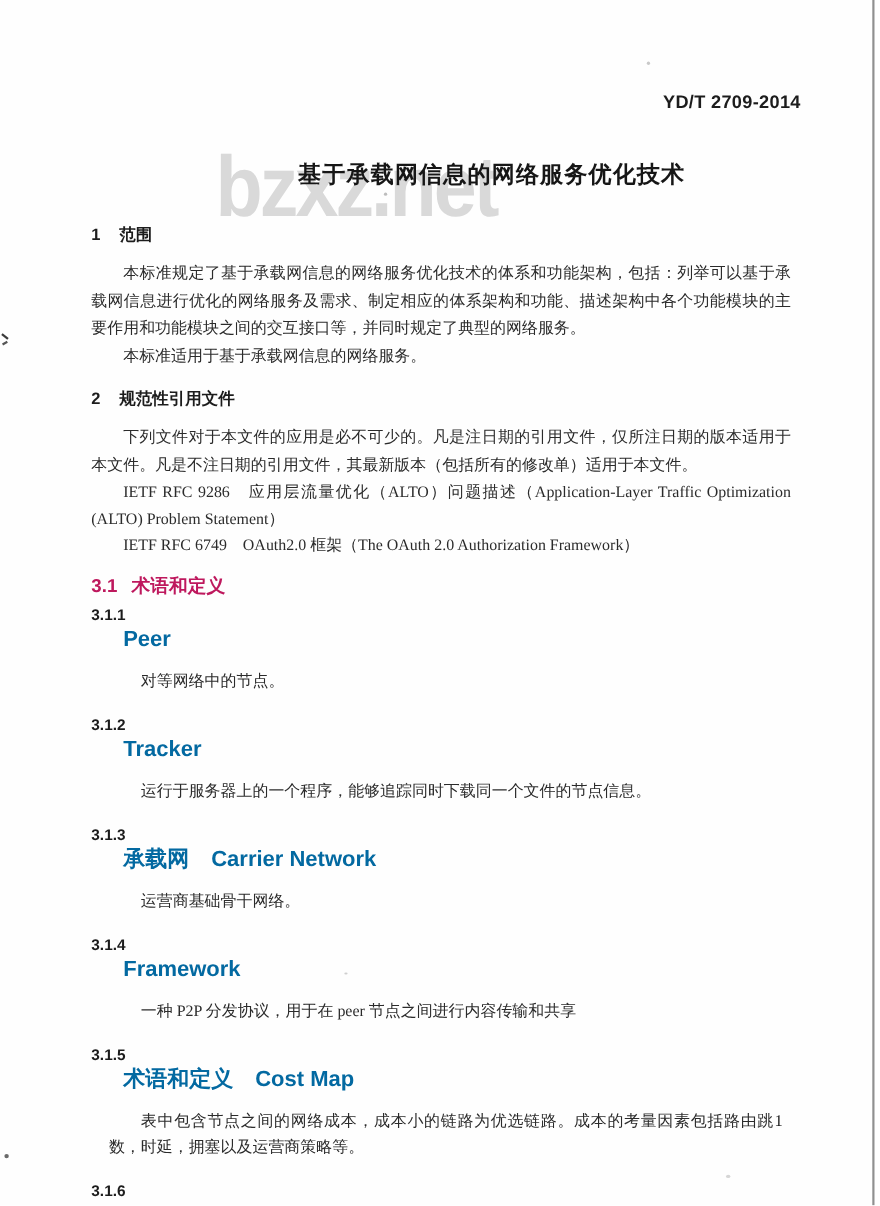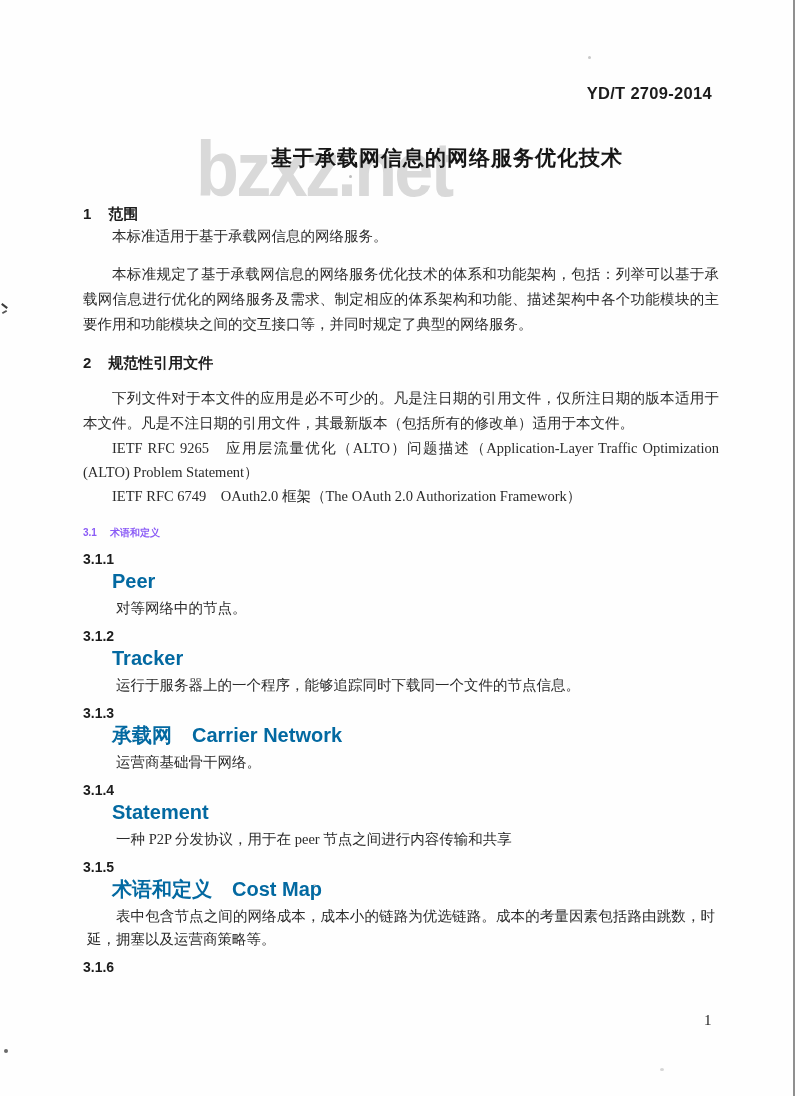--- a/index.html
+++ b/index.html
@@ -13,21 +13,21 @@
   .artifact { position:absolute; }
   .art-tick { left:1px; top:305px; width:7px; height:2px; background:#3a3a3a; transform:rotate(38deg); }
   .art-tick2 { left:2px; top:311px; width:5px; height:2px; background:#555; transform:rotate(-30deg); }
   .art-dot1 { left:588px; top:56px; width:3px; height:3px; background:#c9c9c9; border-radius:50%; }
   .art-dot2 { left:349px; top:175px; width:3px; height:3px; background:#bdbdbd; border-radius:50%; }
   .art-dot3 { left:313px; top:884px; width:3px; height:2px; background:#cfcfcf; border-radius:50%; }
   .art-dot4 { left:660px; top:1068px; width:4px; height:3px; background:#d6d6d6; border-radius:50%; }
   .art-dot5 { left:4px; top:1049px; width:4px; height:4px; background:#6a6a6a; border-radius:50%; }
 
   .doc-number {
-    position:absolute; top:84px; right:88px;
+    position:absolute; top:84px; right:72px;
     font-family:"Liberation Sans", sans-serif; font-weight:bold;
     font-size:16.5px; color:#1c1c1c; letter-spacing:0.3px;
   }
   .watermark {
     position:absolute; top:130px; left:196px;
     font-family:"Liberation Sans", sans-serif; font-weight:bold;
     font-size:78px; line-height:1; color:#d9d9d9; letter-spacing:-3px;
     transform:scaleX(0.9); transform-origin:left top;
     z-index:1; user-select:none; white-space:nowrap;
   }
@@ -40,42 +40,42 @@
   .main {
     position:absolute; top:204px; left:83px; width:636px; z-index:2;
   }
   .h2 {
     font-family:"Liberation Sans", sans-serif; font-weight:bold;
     font-size:15px; color:#1c1c1c; margin:0 0 0 0; line-height:20px;
   }
   .h2 .num, .h3 .num { display:inline-block; margin-right:17px; }
   .h3 {
     font-family:"Liberation Sans", sans-serif; font-weight:bold;
-    font-size:10px; color:#8b5cf6; margin:15px 0 0 0; line-height:20px;
+    font-size:17px; color:#be185d; margin:15px 0 0 0; line-height:20px;
   }
   .h3 .num { margin-right:13px; }
   .p {
     font-size:14.5px; line-height:25px; text-align:justify;
     text-indent:2em; margin:0; color:#2b2b2b;
   }
   .p.mt { margin-top:13px; }
   .ref-item { line-height:24px; }
   .terms-intro { line-height:23px; margin-top:9px; }
   .term { margin-top:5px; }
   .t-num {
     font-family:"Liberation Sans", sans-serif; font-weight:bold;
     font-size:14px; line-height:22px; color:#1c1c1c;
   }
   .t-name {
     font-family:"Liberation Sans", sans-serif; font-weight:bold;
     font-size:20px; line-height:23px; color:#0369a1; padding-left:29px;
   }
   .t-def {
     font-size:14.5px; line-height:23px; text-align:justify;
-    text-indent:2em; margin:4px; color:#2b2b2b;
+    text-indent:2em; margin:16px; color:#2b2b2b;
   }
   .page-number {
     position:absolute; top:1012px; left:704px;
     font-size:15px; color:#222; z-index:2;
   }
 </style>
 </head>
 <body>
 
 <div class="page">
@@ -91,26 +91,26 @@
 
   <div class="doc-number">YD/T 2709-2014</div>
 
   <div class="watermark">bzxz.net</div>
 
   <h1 class="doc-title">基于承载网信息的网络服务优化技术</h1>
 
   <div class="main">
 
     <h2 class="h2"><span class="num">1</span><span>范围</span></h2>
+    <p class="p mt">本标准规定了基于承载网信息的网络服务优化技术的体系和功能架构，包括：列举可以基于承载网信息进行优化的网络服务及需求、制定相应的体系架构和功能、描述架构中各个功能模块的主要作用和功能模块之间的交互接口等，并同时规定了典型的网络服务。</p>
     <p class="p">本标准适用于基于承载网信息的网络服务。</p>
-    <p class="p mt">本标准规定了基于承载网信息的网络服务优化技术的体系和功能架构，包括：列举可以基于承载网信息进行优化的网络服务及需求、制定相应的体系架构和功能、描述架构中各个功能模块的主要作用和功能模块之间的交互接口等，并同时规定了典型的网络服务。</p>
 
     <h2 class="h2" style="margin-top:16px;"><span class="num">2</span><span>规范性引用文件</span></h2>
     <p class="p mt">下列文件对于本文件的应用是必不可少的。凡是注日期的引用文件，仅所注日期的版本适用于本文件。凡是不注日期的引用文件，其最新版本（包括所有的修改单）适用于本文件。</p>
-    <p class="p ref-item">IETF RFC 9265　应用层流量优化（ALTO）问题描述（Application-Layer Traffic Optimization (ALTO) Problem Statement）</p>
+    <p class="p ref-item">IETF RFC 9286　应用层流量优化（ALTO）问题描述（Application-Layer Traffic Optimization (ALTO) Problem Statement）</p>
     <p class="p ref-item">IETF RFC 6749　OAuth2.0 框架（The OAuth 2.0 Authorization Framework）</p>
 
 
     <h3 class="h3"><span class="num">3.1</span><span>术语和定义</span></h3>
 
     <div class="term">
       <div class="t-num">3.1.1</div>
       <div class="t-name">Peer</div>
       <p class="t-def">对等网络中的节点。</p>
     </div>
@@ -122,21 +122,21 @@
     </div>
 
     <div class="term">
       <div class="t-num">3.1.3</div>
       <div class="t-name">承载网　Carrier Network</div>
       <p class="t-def">运营商基础骨干网络。</p>
     </div>
 
     <div class="term">
       <div class="t-num">3.1.4</div>
-      <div class="t-name">Statement</div>
+      <div class="t-name">Framework</div>
       <p class="t-def">一种 P2P 分发协议，用于在 peer 节点之间进行内容传输和共享</p>
     </div>
 
     <div class="term">
       <div class="t-num">3.1.5</div>
       <div class="t-name">术语和定义　Cost Map</div>
       <p class="t-def">表中包含节点之间的网络成本，成本小的链路为优选链路。成本的考量因素包括路由跳数，时延，拥塞以及运营商策略等。</p>
     </div>
 
     <div class="term">

